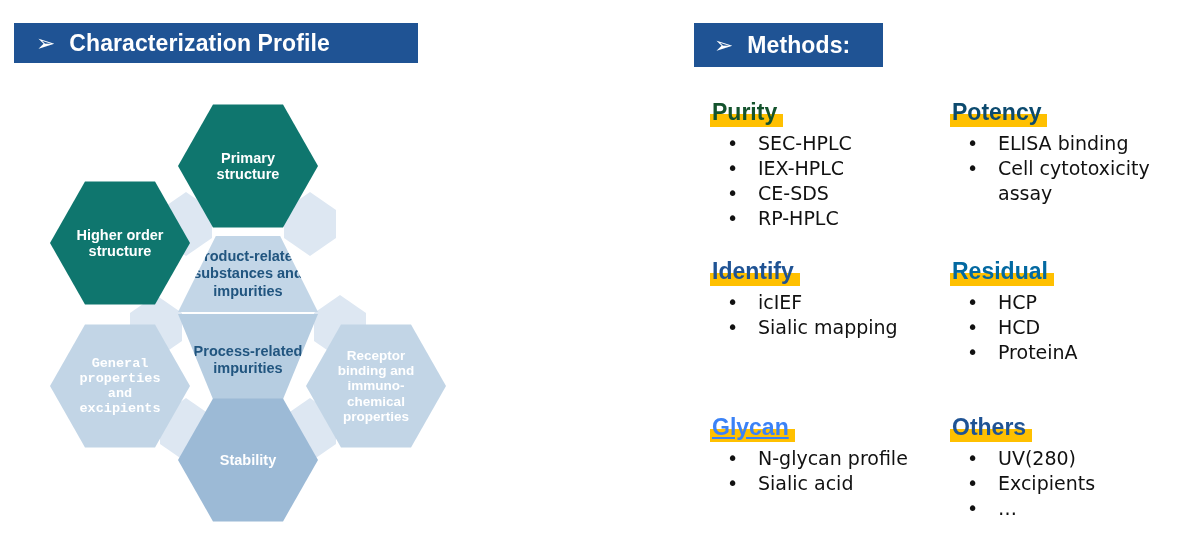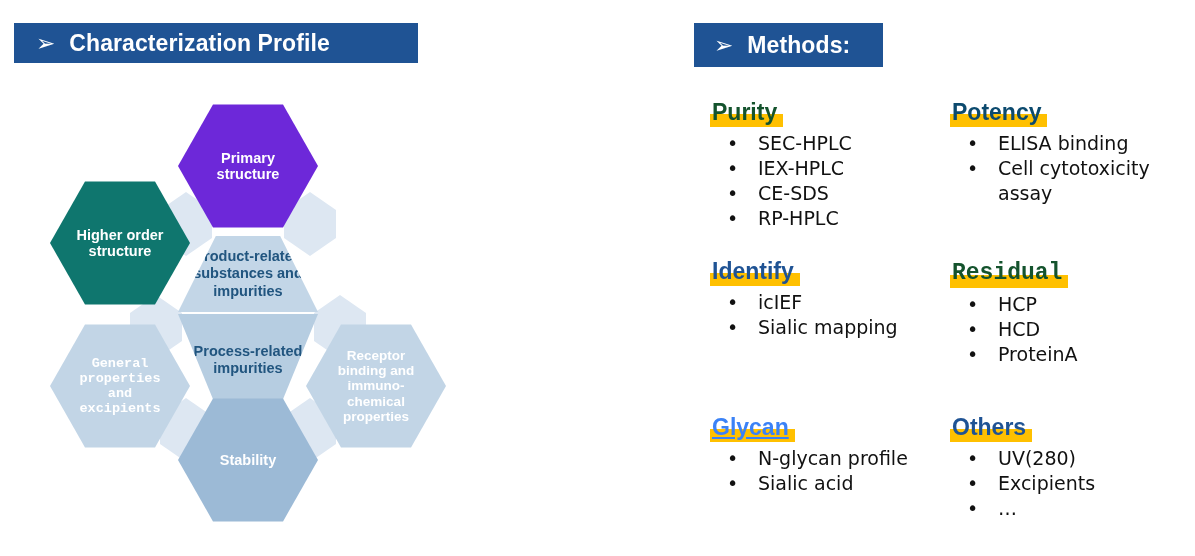--- a/index.html
+++ b/index.html
@@ -134,21 +134,21 @@
     <div class="wedge" style="left: 142px; top: 318px; width: 52px; height: 64px; background: rgb(221, 231, 242);"></div>
     <div class="wedge" style="left: 266px; top: 318px; width: 52px; height: 64px; background: rgb(221, 231, 242);"></div>
 
     <div class="center-top" id="c-top" style="left: 160px; top: 156px; width: 140px; height: 76px; background: rgb(195, 214, 231);">
       <span>Product-related<br>substances and<br>impurities</span>
     </div>
     <div class="center-bot" id="c-bot" style="left: 160px; top: 234px; width: 140px; height: 92px; background: rgb(182, 205, 225);">
       <span>Process-related<br>impurities</span>
     </div>
 
-    <div class="hex outer" id="h-primary" style="left: 160px; top: 22px; width: 140px; height: 128px; background: #6d28d9;">
+    <div class="hex outer" id="h-primary" style="left: 160px; top: 22px; width: 140px; height: 128px; background: #0f766e;">
       <span>Primary<br>structure</span>
     </div>
 
 
     <div class="hex outer small" id="h-receptor" style="left: 288px; top: 242px; width: 140px; height: 128px; background: rgb(194, 213, 230);">
       <span>Receptor<br>binding and<br>immuno-<br>chemical<br>properties</span>
     </div>
 
     <div class="hex outer" id="h-stability" style="left: 160px; top: 316px; width: 140px; height: 128px; background: rgb(156, 186, 214);">
       <span>Stability</span>
@@ -175,21 +175,21 @@
         <li><span class="dot">•</span><span>RP-HPLC</span></li>
       </ul></div>
   <div class="mgroup" id="g-potency" style="left:950px;top:100px;"><div class="mhead"><span class="hl" style="background: rgb(255, 192, 0);"></span><span class="txt" style="color: #0c4a6e;">Potency</span></div><ul class="mlist">
         <li><span class="dot">•</span><span>ELISA binding</span></li>
         <li><span class="dot">•</span><span>Cell cytotoxicity assay</span></li>
       </ul></div>
   <div class="mgroup" id="g-identify" style="left:710px;top:259px;"><div class="mhead"><span class="hl" style="background: rgb(255, 192, 0);"></span><span class="txt" style="color: rgb(31, 83, 148);">Identify</span></div><ul class="mlist">
         <li><span class="dot">•</span><span>icIEF</span></li>
         <li><span class="dot">•</span><span>Sialic mapping</span></li>
       </ul></div>
-  <div class="mgroup" id="g-residual" style="left:950px;top:259px;"><div class="mhead"><span class="hl" style="background: rgb(255, 192, 0);"></span><span class="txt" style="color: #14532d; font-family: Liberation Mono, monospace;">Residual</span></div><ul class="mlist">
+  <div class="mgroup" id="g-residual" style="left:950px;top:259px;"><div class="mhead"><span class="hl" style="background: rgb(255, 192, 0);"></span><span class="txt" style="color: #0369a1;">Residual</span></div><ul class="mlist">
         <li><span class="dot">•</span><span>HCP</span></li>
         <li><span class="dot">•</span><span>HCD</span></li>
         <li><span class="dot">•</span><span>ProteinA</span></li>
       </ul></div>
   <div class="mgroup" id="g-glycan" style="left:710px;top:415px;"><div class="mhead"><span class="hl" style="background: rgb(255, 192, 0);"></span><span class="txt" style="color: #3b82f6; text-decoration: underline;">Glycan</span></div><ul class="mlist">
         <li><span class="dot">•</span><span>N-glycan profile</span></li>
         <li><span class="dot">•</span><span>Sialic acid</span></li>
       </ul></div>
   <div class="mgroup" id="g-others" style="left:950px;top:415px;"><div class="mhead"><span class="hl" style="background: rgb(255, 192, 0);"></span><span class="txt" style="color: rgb(31, 83, 148);">Others</span></div><ul class="mlist">
         <li><span class="dot">•</span><span>UV(280)</span></li>

